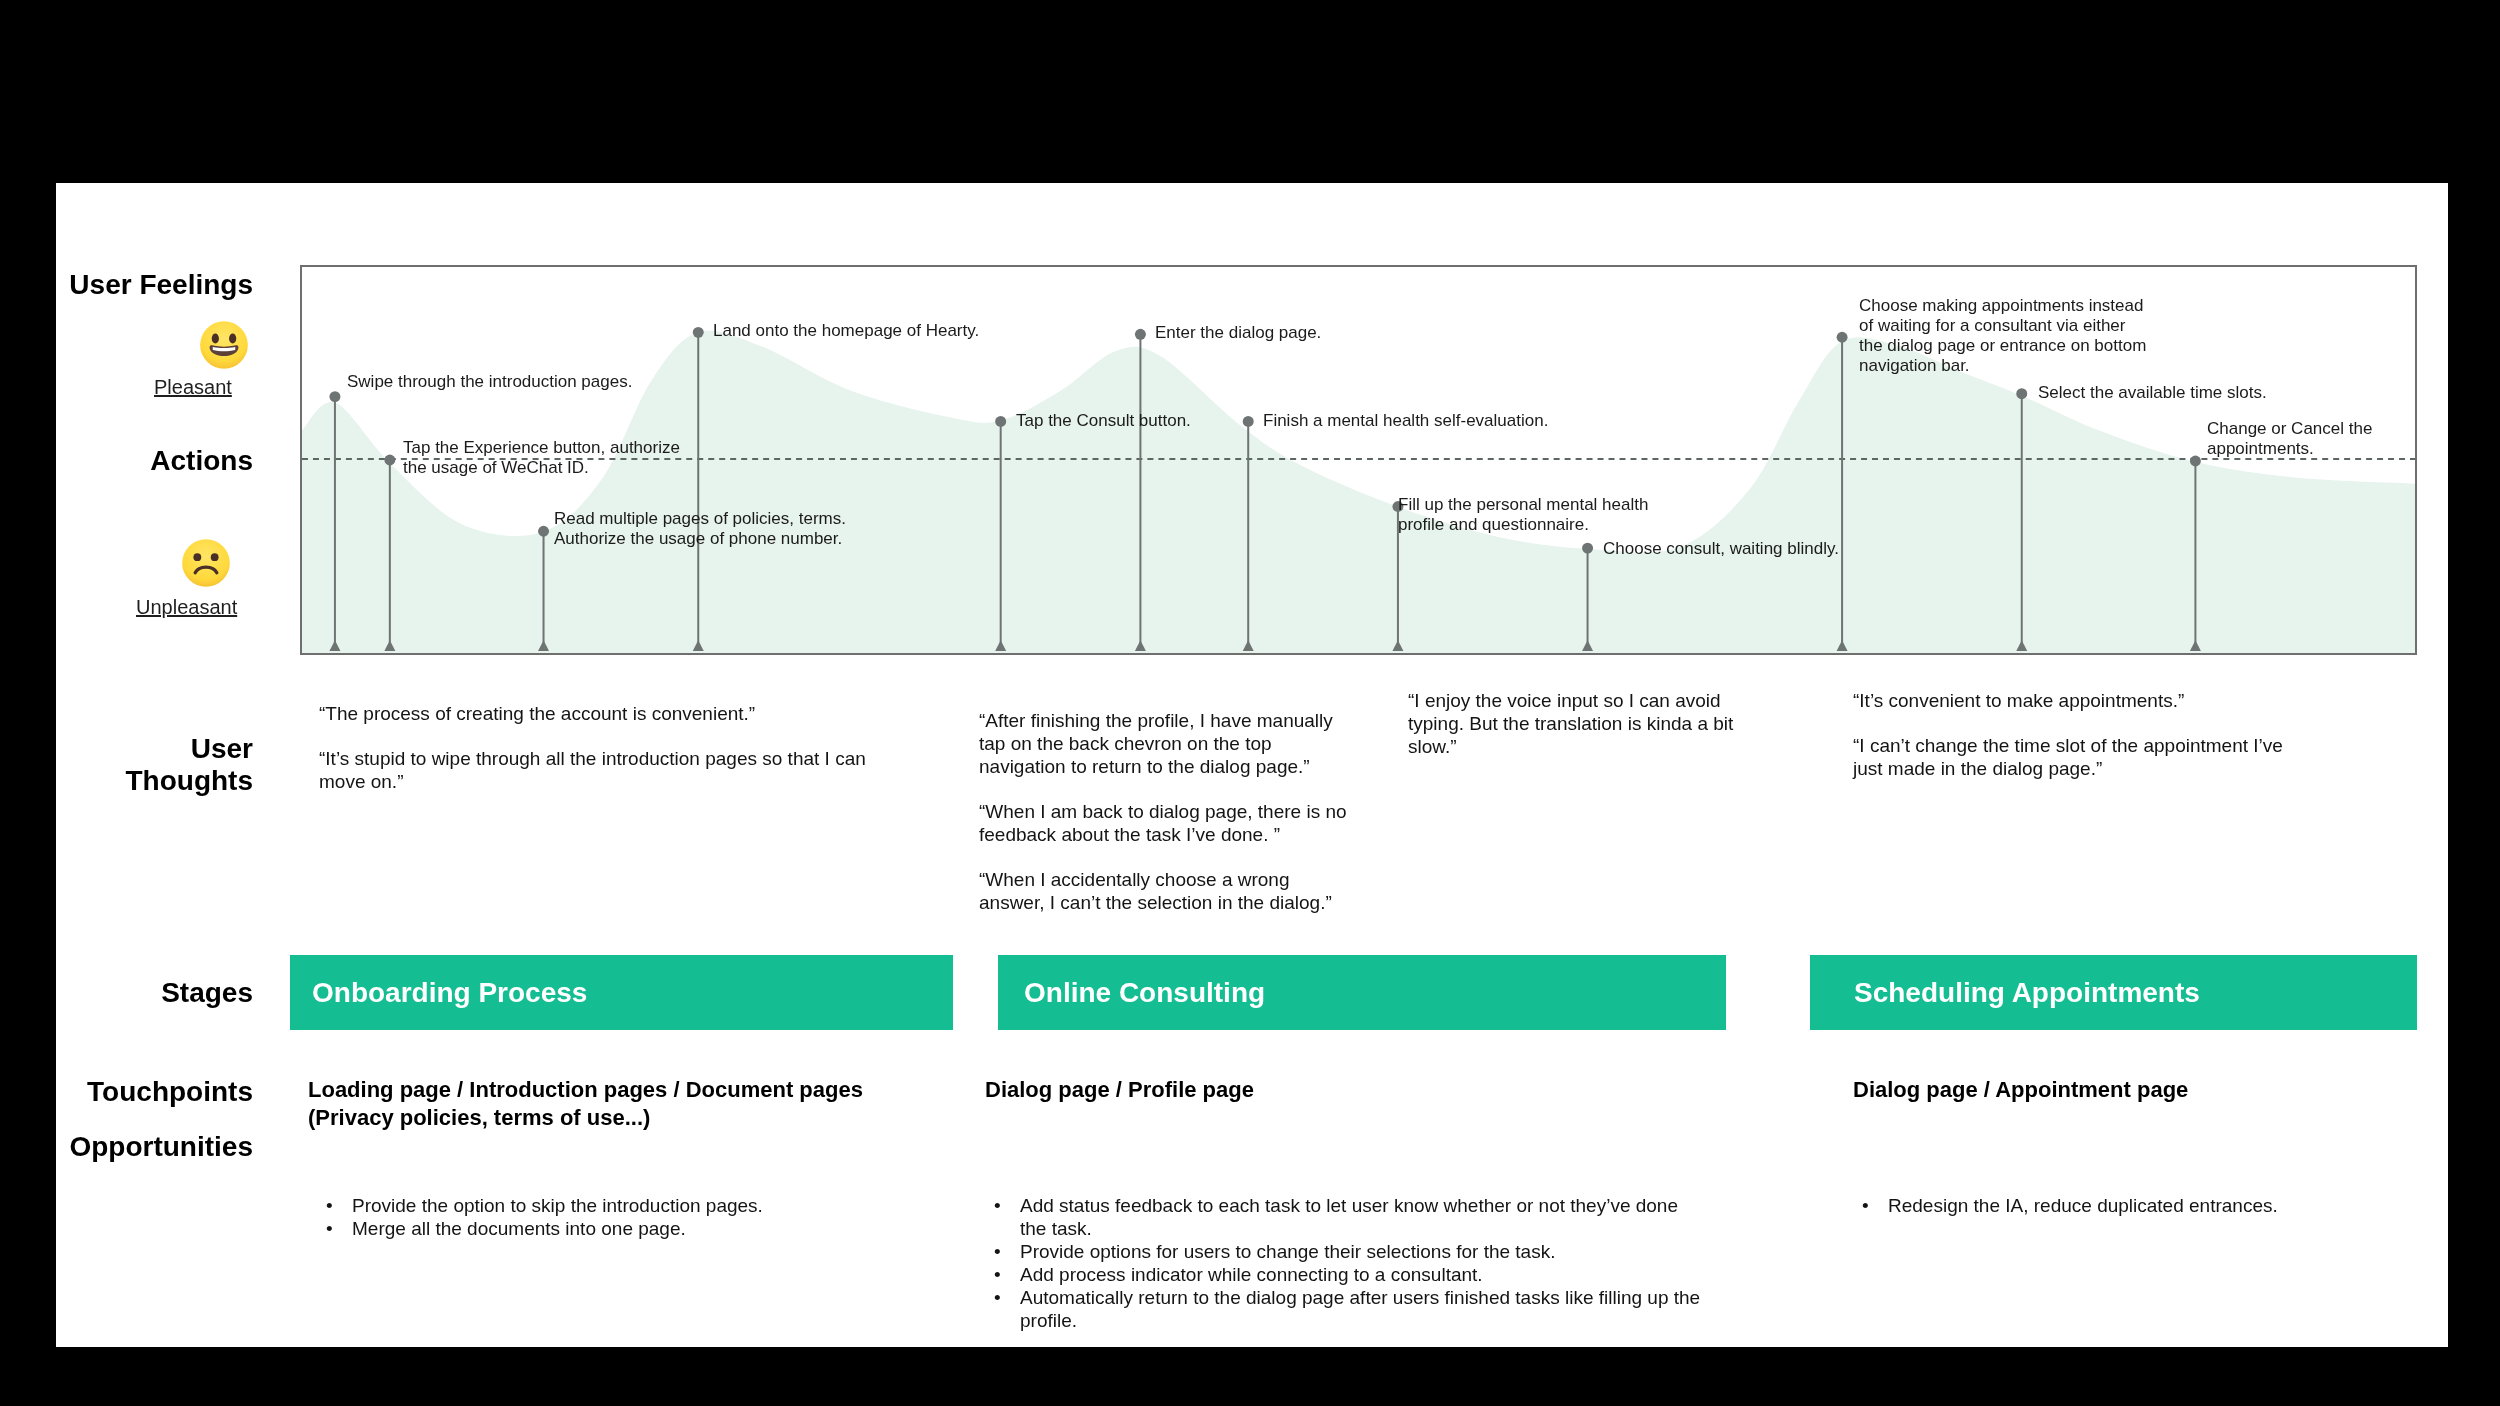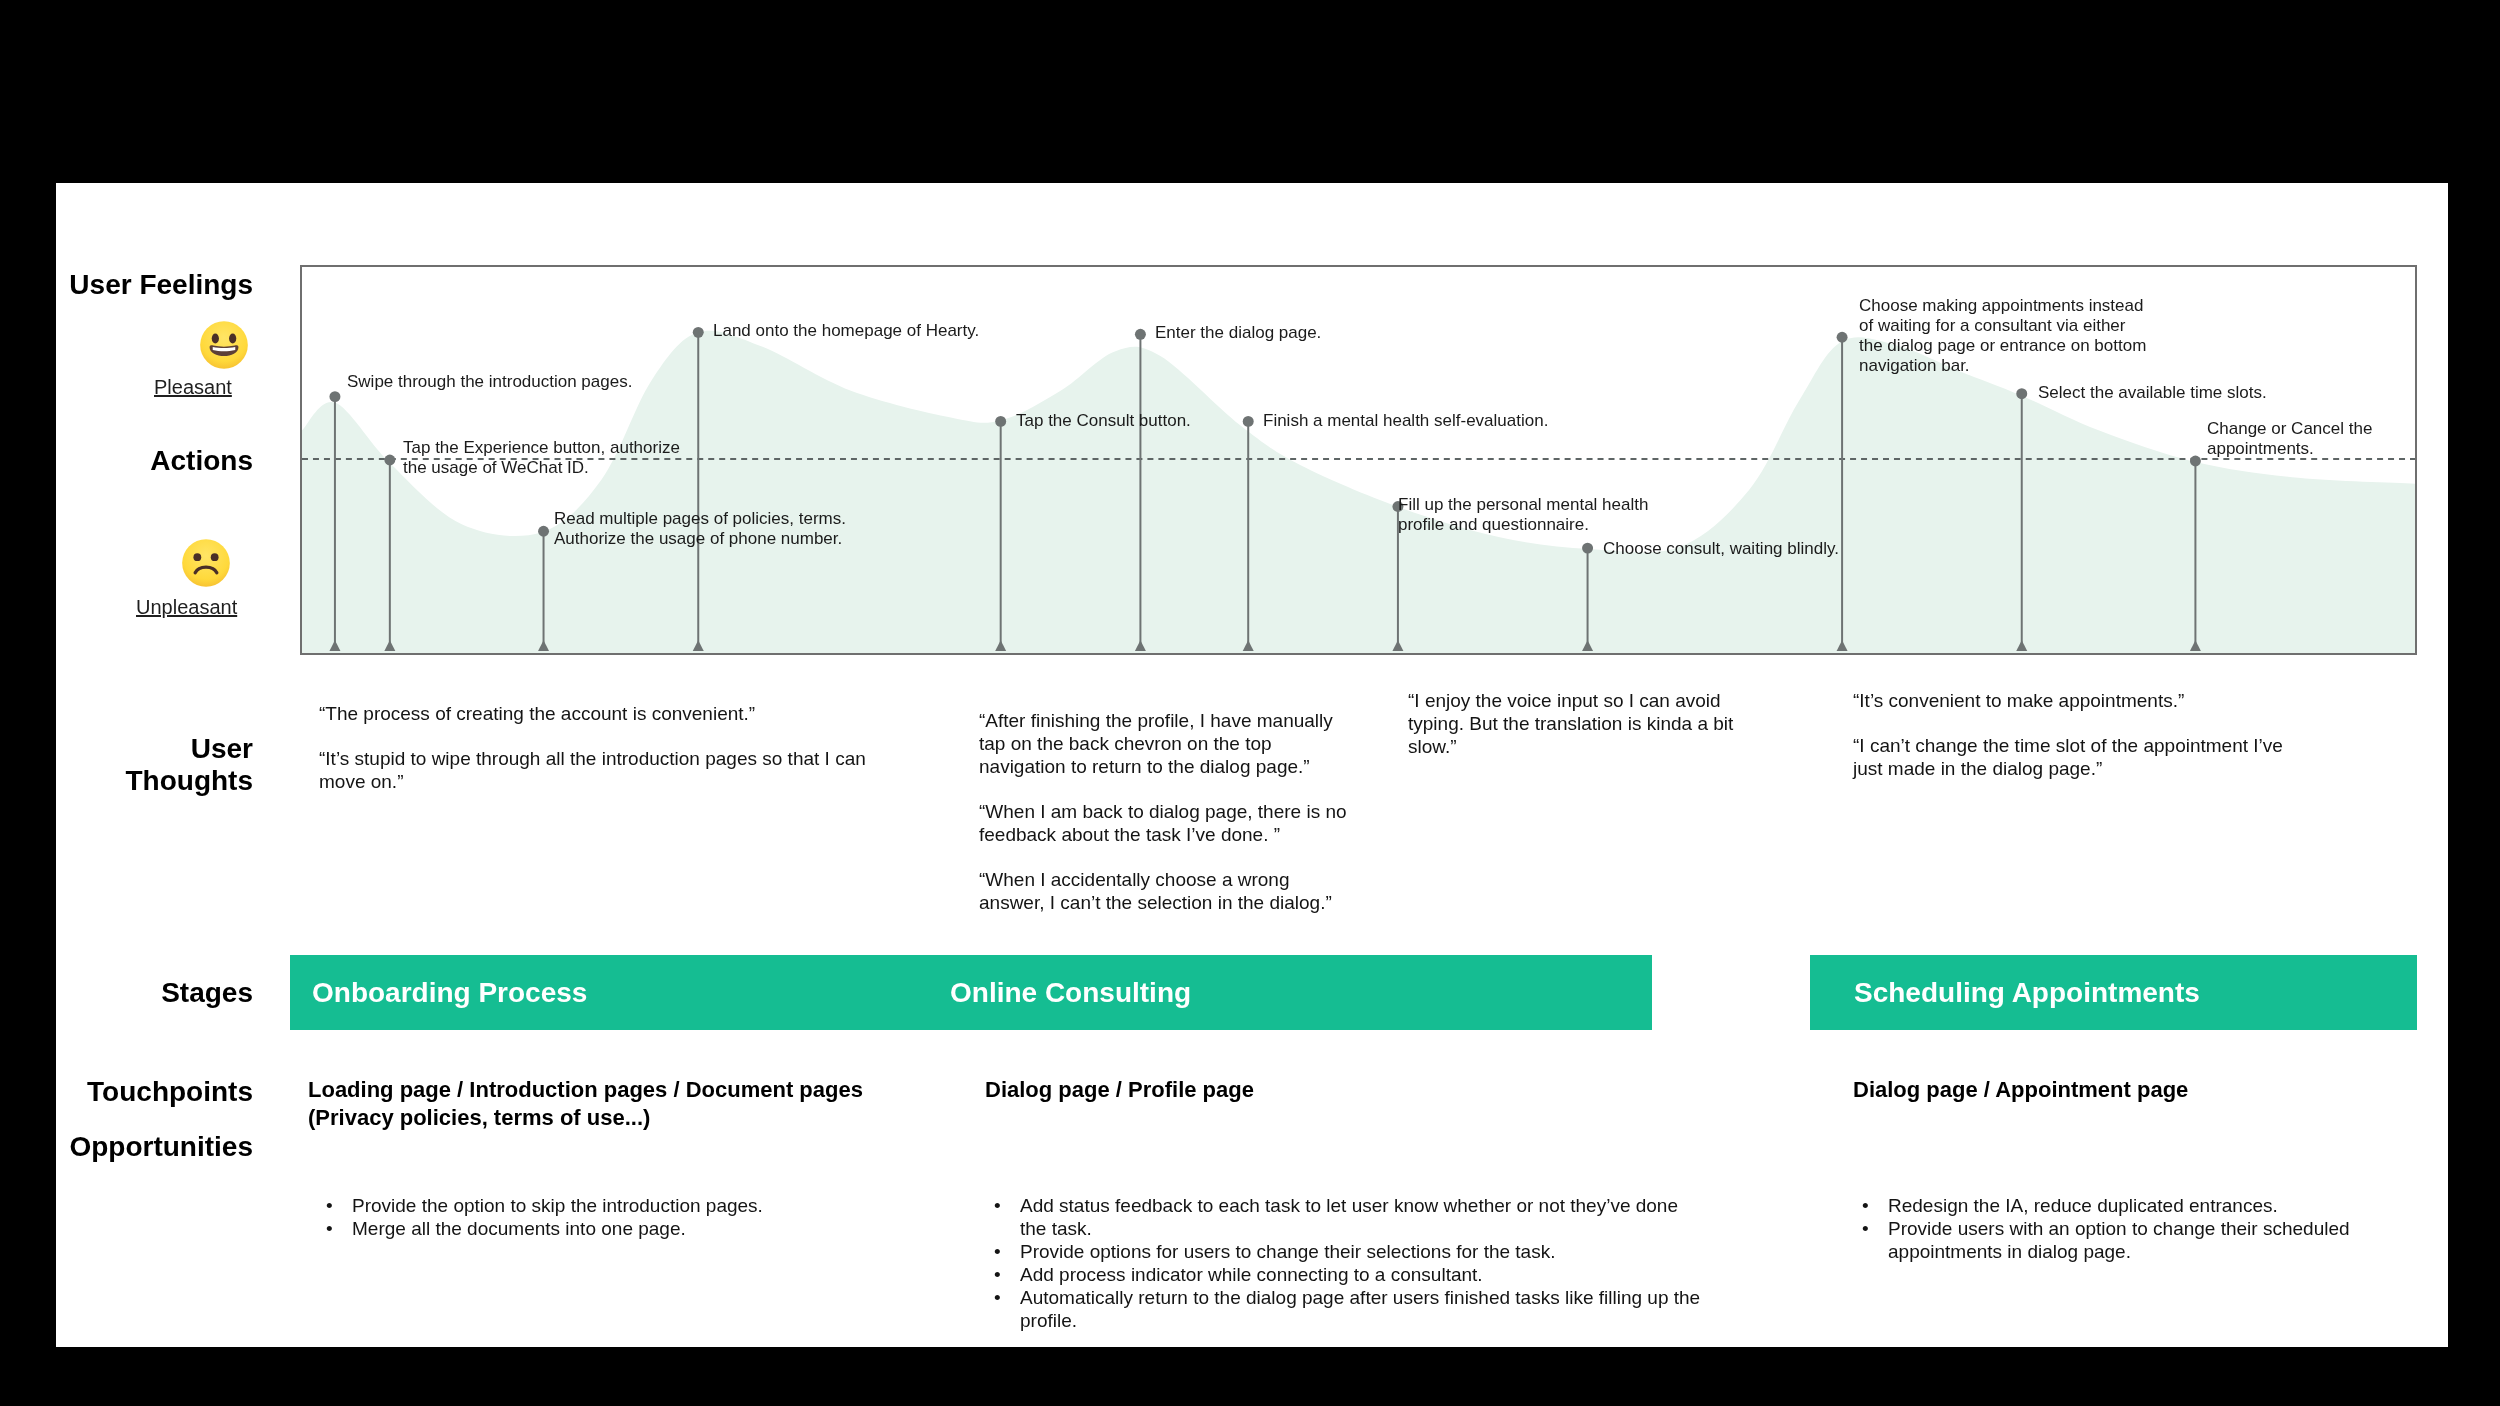--- a/index.html
+++ b/index.html
@@ -184,21 +184,21 @@
       <div class="thought-col" style="left: 1797px; top: 506px; width: 500px;">
         <p>“It’s convenient to make appointments.”</p>
         <p>“I can’t change the time slot of the appointment I’ve
 just made in the dialog page.”</p>
       </div>
     </div>
   <div id="stages">
       <div class="stage-bar" style="left: 234px; width: 663px; background: rgb(21, 189, 146);">
         <div class="stage-label" style="padding-left: 22px;">Onboarding Process</div>
       </div>
-      <div class="stage-bar" style="left: 868px; width: 728px; background: rgb(21, 189, 146);">
+      <div class="stage-bar" style="left: 942px; width: 728px; background: rgb(21, 189, 146);">
         <div class="stage-label" style="padding-left: 26px;">Online Consulting</div>
       </div>
       <div class="stage-bar" style="left: 1754px; width: 607px; background: rgb(21, 189, 146);">
         <div class="stage-label" style="padding-left: 44px;">Scheduling Appointments</div>
       </div>
     </div>
   <div id="touchpoints">
       <div class="touchpoint" style="left: 252px;">Loading page / Introduction pages / Document pages
 (Privacy policies, terms of use...)</div>
       <div class="touchpoint" style="left: 929px;">Dialog page / Profile page</div>
@@ -212,18 +212,16 @@
       <div class="opp-col" style="left: 932px; width: 790px;">
         <div class="opp-item">Add status feedback to each task to let user know whether or not they’ve done
 the task.</div>
         <div class="opp-item">Provide options for users to change their selections for the task.</div>
         <div class="opp-item">Add process indicator while connecting to a consultant.</div>
         <div class="opp-item">Automatically return to the dialog page after users finished tasks like filling up the
 profile.</div>
       </div>
       <div class="opp-col" style="left: 1800px; width: 580px;">
         <div class="opp-item">Redesign the IA, reduce duplicated entrances.</div>
-        <div class="opp-item">Provide users with an option to change their scheduled
-appointments in dialog page.</div>
       </div>
     </div>
 
 </div>
 
 </body></html>

